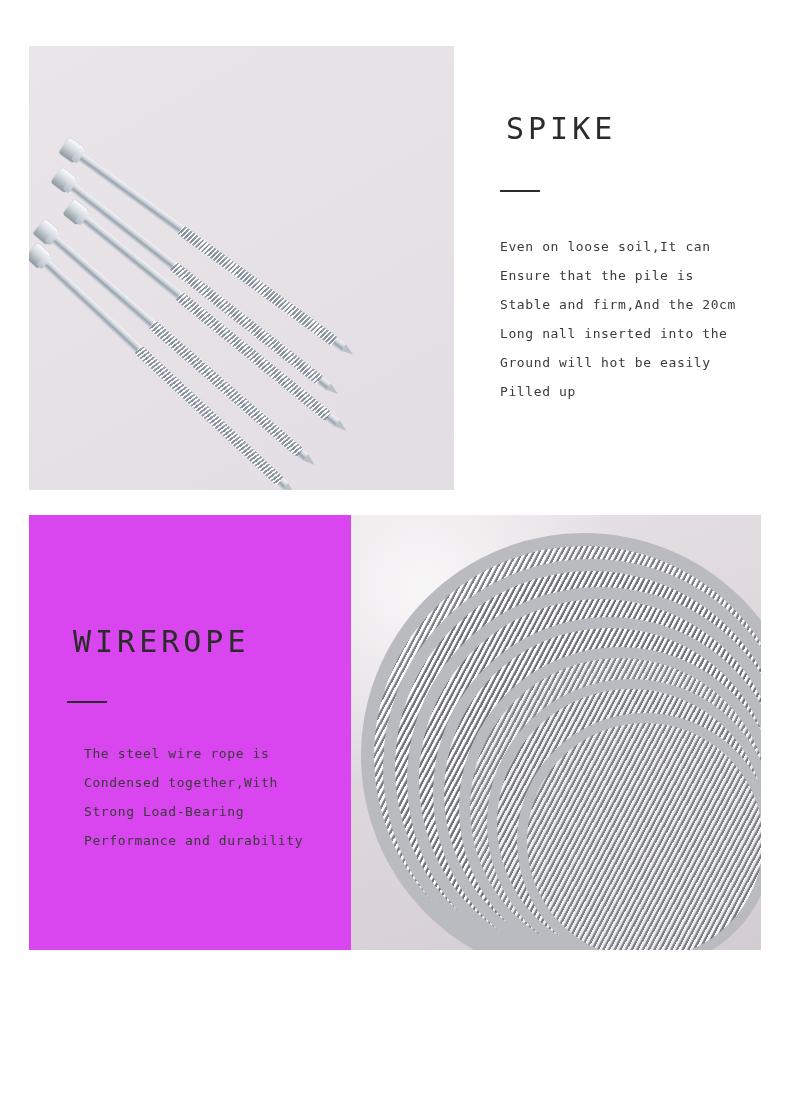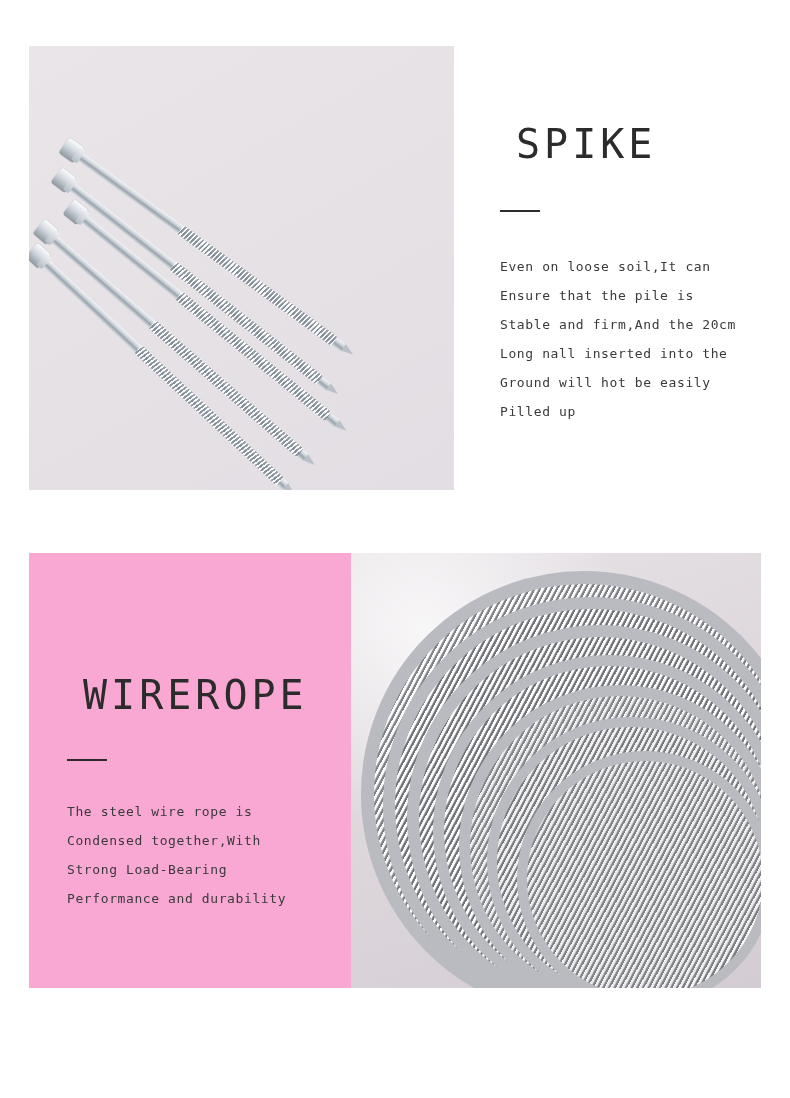--- a/index.html
+++ b/index.html
@@ -101,25 +101,25 @@
     border-radius: 2px;
   }
 
   .spike-text {
     flex: 1 1 auto;
     padding: 62px 0 0 46px;
     box-sizing: border-box;
   }
 
   .heading {
-    font-size: 40px;
+    font-size: 30px;
     letter-spacing: 4px;
     color: #2b2b2b;
     font-weight: 400;
-    margin: 16px;
+    margin: 6px;
     line-height: 1;
   }
   .rule {
     width: 40px;
     height: 2px;
     background: #2b2b2b;
     margin: 46px 0 0 0;
   }
   .body-copy {
     margin: 40px 0 0 0;
@@ -127,35 +127,35 @@
     line-height: 29px;
     color: #3a3a3a;
     letter-spacing: 0.6px;
     white-space: pre-line;
   }
 
   
   .section-rope {
     position: absolute;
     left: 29px;
-    top: 553px;
+    top: 515px;
     width: 732px;
     height: 435px;
-    background: #f9a8d4;
+    background: #d946ef;
     display: flex;
     gap: 14px;
   }
   .rope-text {
     width: 308px;
     flex: 0 0 auto;
     padding: 106px 0 0 38px;
     box-sizing: border-box;
   }
   .rope-text .rule { margin-top: 44px; }
-  .rope-text .body-copy { margin-top: 36px; }
+  .rope-text .body-copy { margin-top: 36px; margin-left: 17px; }
 
   .rope-photo {
     flex: 1 1 auto;
     position: relative;
     overflow: hidden;
     background: linear-gradient(160deg, #e7e2e6 0%, #ded8dd 45%, #d4ccd3 100%);
   }
   .rope-photo .glow {
     position: absolute;
     left: -60px;

